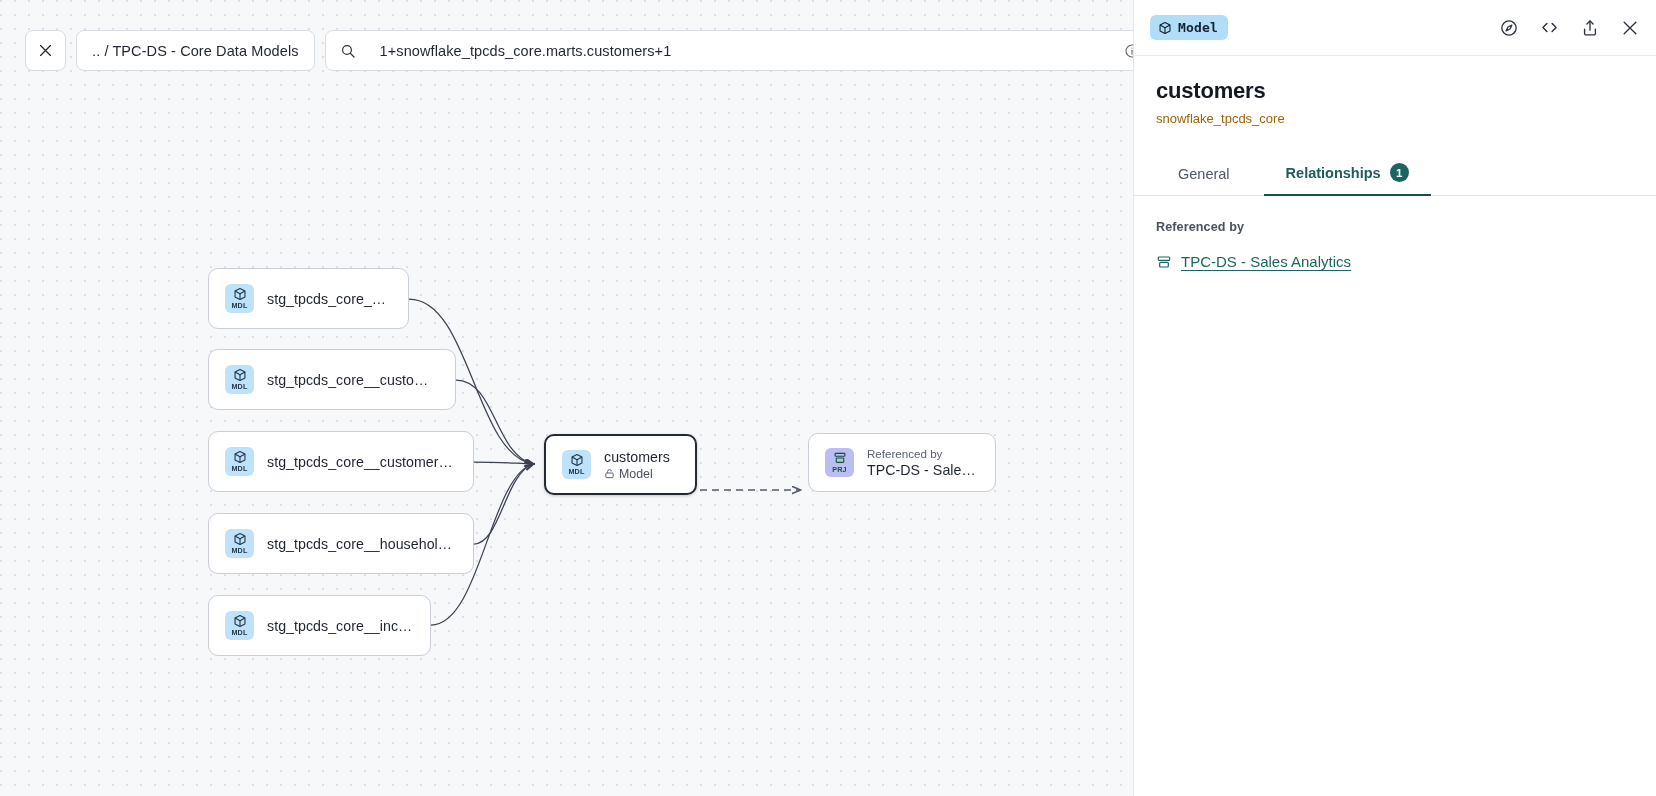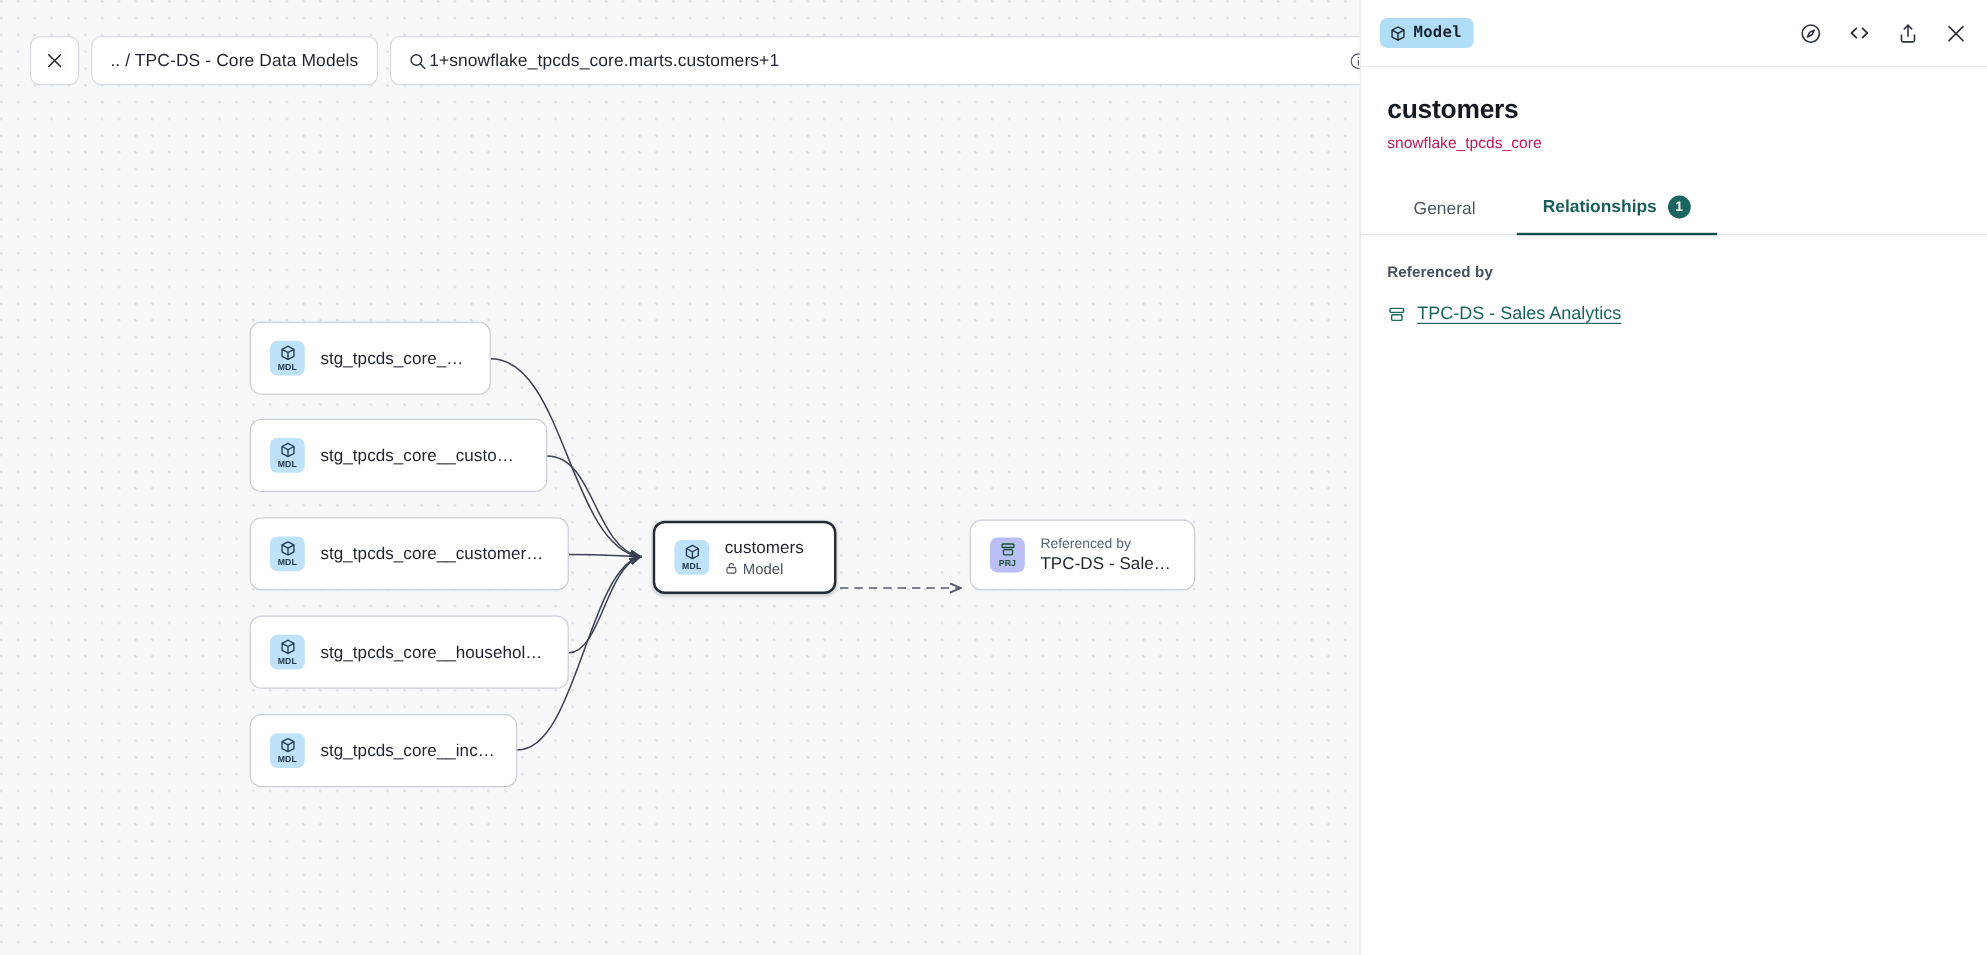--- a/index.html
+++ b/index.html
@@ -58,21 +58,21 @@
     letter-spacing: .1px;
   }
   .tb-search {
     width: 830px;
     height: 41px;
     background: #ffffff;
     border: 1px solid #d8dce3;
     border-radius: 8px;
     display: flex;
     align-items: center;
-    gap: 2px;
+    gap: 24px;
     padding: 0 14px 0 14px;
     cursor: text;
   }
   .tb-search .query {
     flex: 1;
     font-size: 14.5px;
     color: #1f2430;
     white-space: nowrap;
     overflow: hidden;
     letter-spacing: .1px;
@@ -180,21 +180,21 @@
   .panel-head { padding: 22px 22px 0 22px; }
   .panel-title {
     font-size: 22px;
     font-weight: 700;
     color: #131821;
     letter-spacing: -.2px;
   }
   .panel-subtitle {
     margin-top: 7px;
     font-size: 13px;
-    color: #be185d;
+    color: #a16207;
   }
 
   .tabs {
     display: flex;
     align-items: flex-end;
     gap: 12px;
     margin-top: 27px;
     padding: 0 22px;
     border-bottom: 1px solid #e3e6eb;
   }

